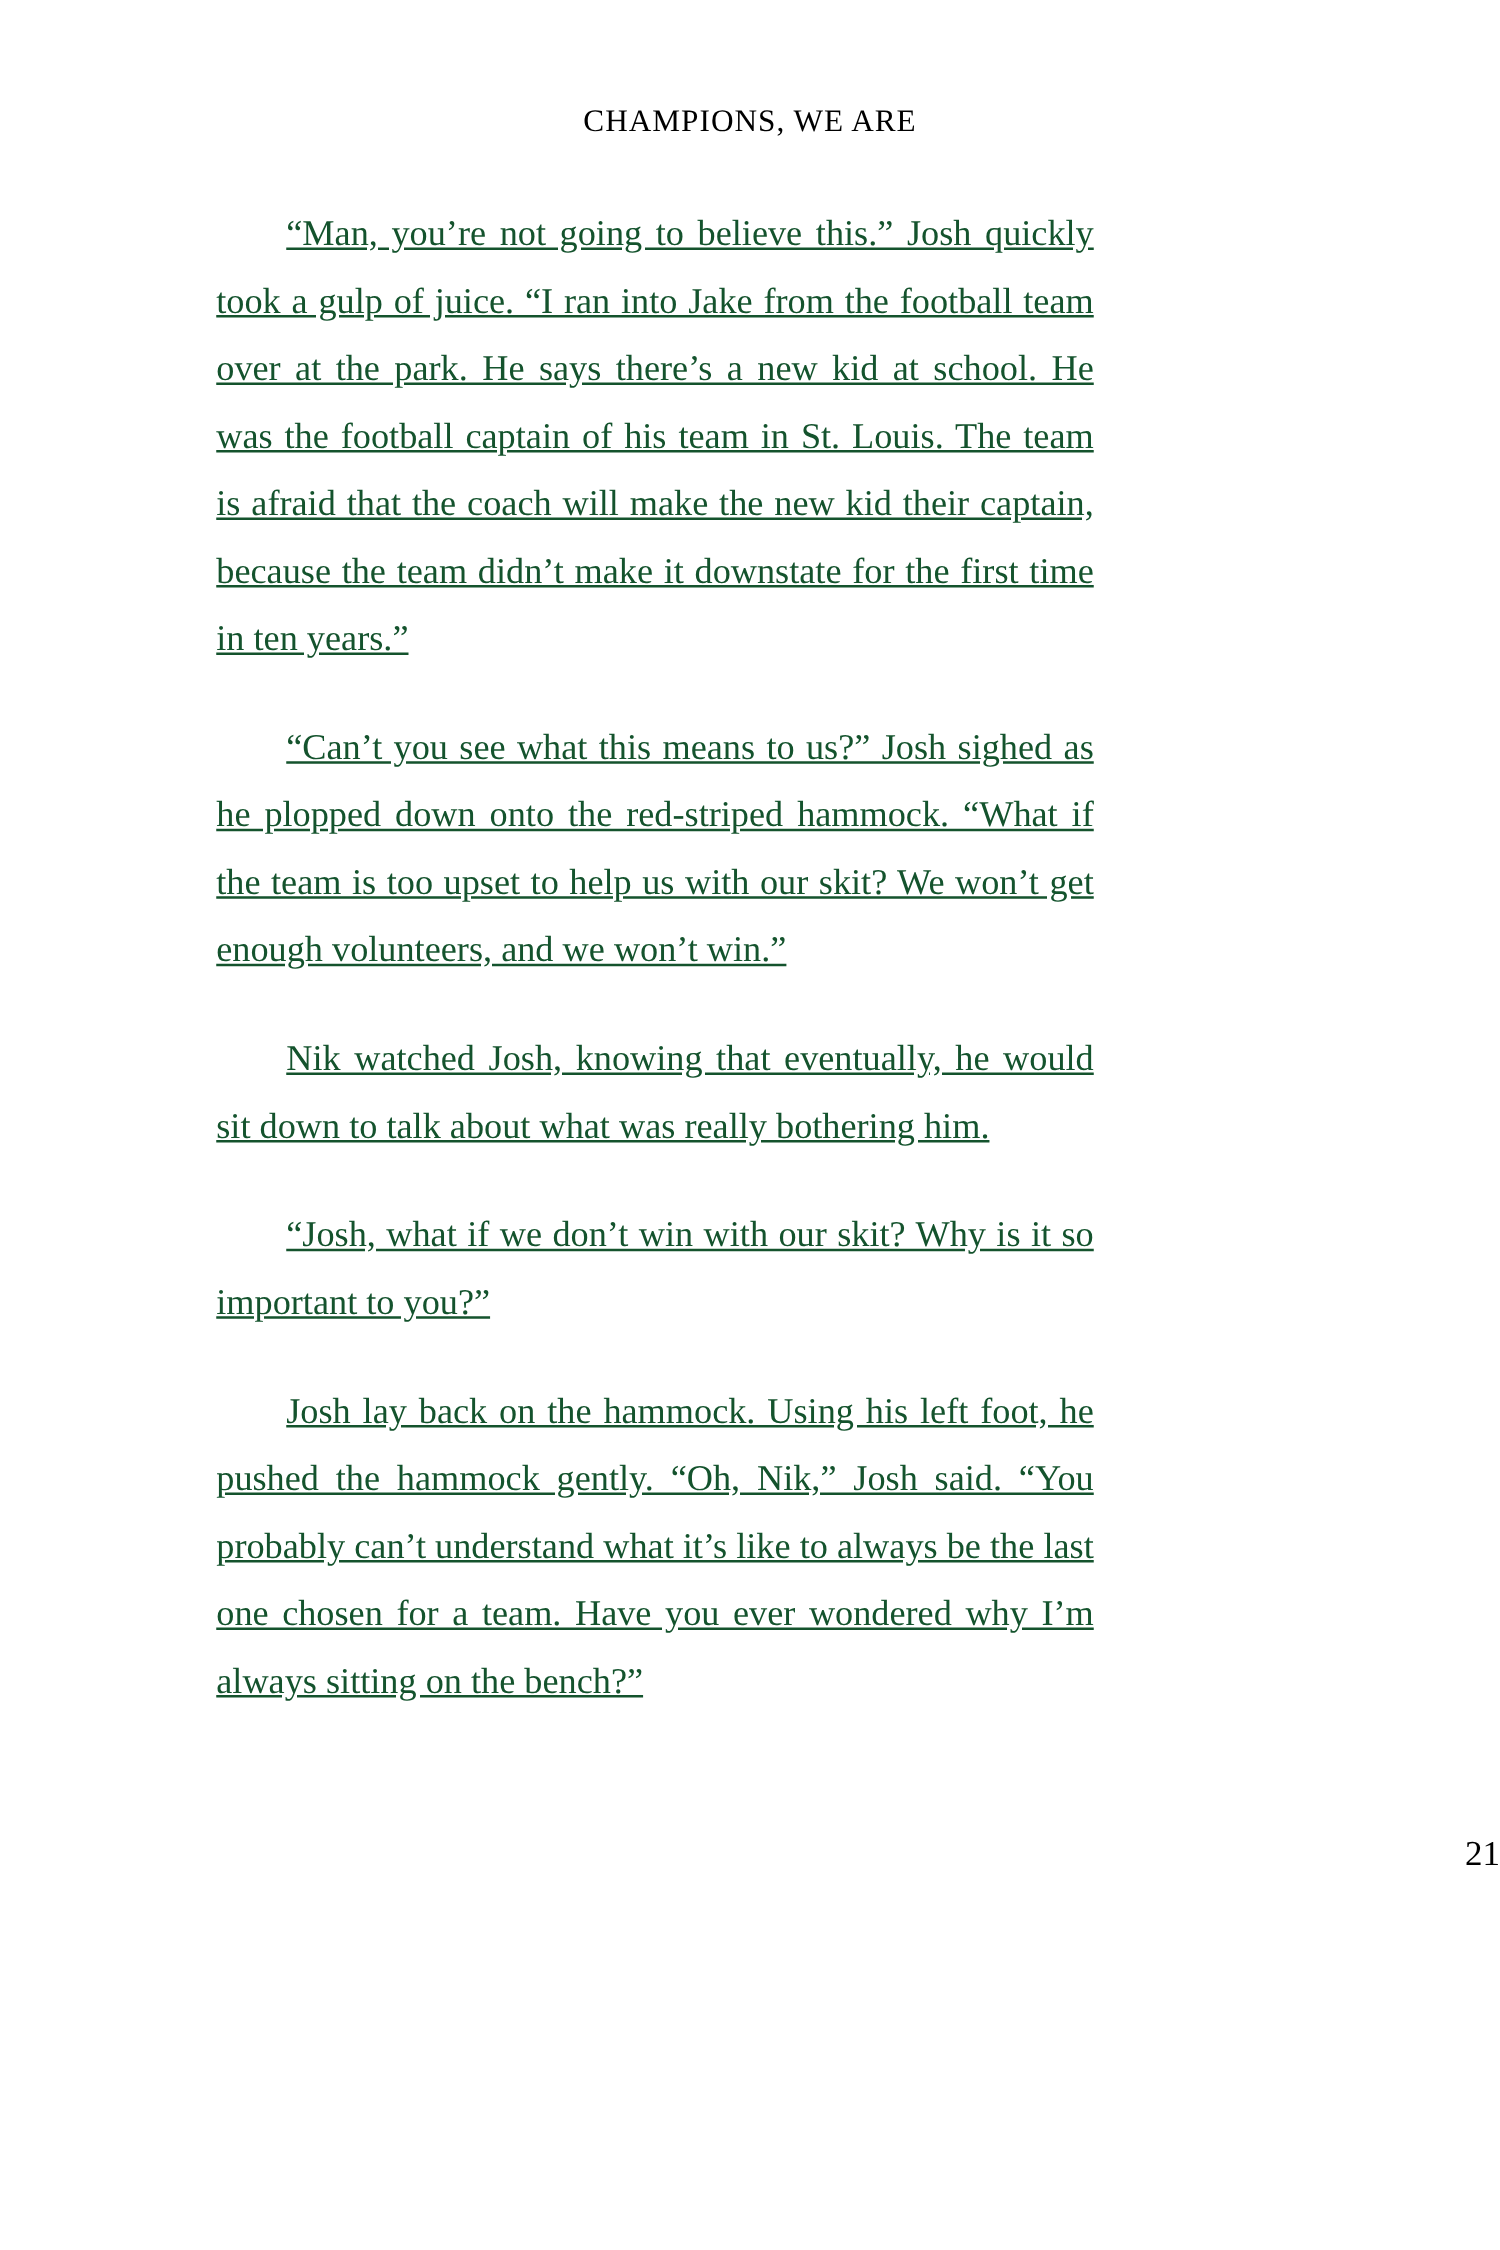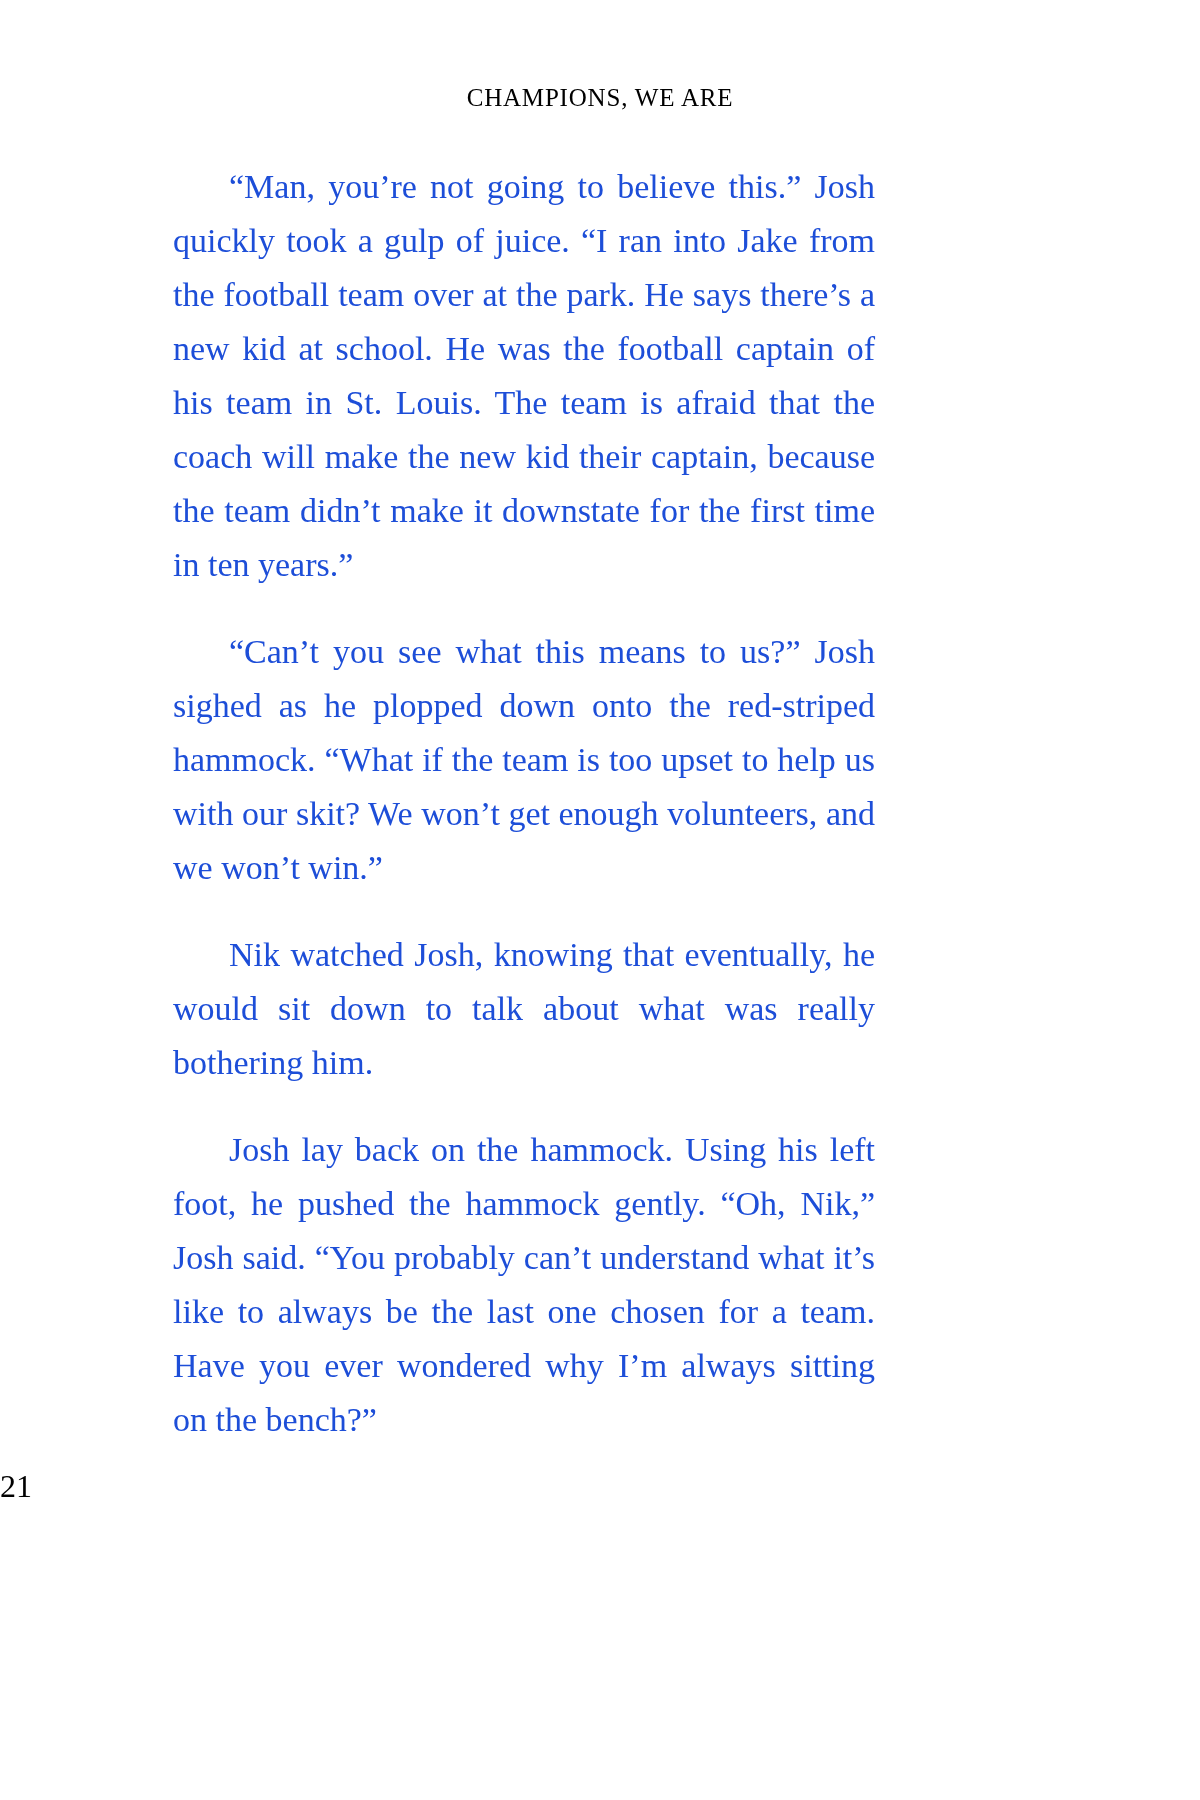--- a/index.html
+++ b/index.html
@@ -33,51 +33,53 @@
     font-family: "Liberation Serif", "DejaVu Serif", serif;
   }
   .body-block {
     position: absolute;
     top: 160px;
     left: 173px;
     width: 702px;
   }
   p.para {
     margin: 0 0 33px 0;
-    font-size: 34px;
+    font-size: 29px;
     line-height: 54px;
     text-align: justify;
     text-justify: inter-word;
     text-indent: 56px;
-    color: #1d4ed8;
+    color: #14532d;
     hyphens: none;
+    text-decoration: underline;
     -webkit-hyphens: none;
   }
   p.para:last-child {
     margin-bottom: 0;
   }
   .page-number {
     position: absolute;
     top: 1468px;
     left: 0;
     width: 1200px;
-    text-align: left;
-    font-size: 32px;
+    text-align: right;
+    font-size: 28px;
     color: #000;
   }
 </style>
 </head>
 <body>
 
 <div class="page">
 
   <div class="running-header">CHAMPIONS, WE ARE</div>
 
   <div class="body-block">
     <p class="para">“Man, you’re not going to believe this.” Josh quickly took a gulp of juice. “I ran into Jake from the football team over at the park. He says there’s a new kid at school. He was the football captain of his team in St. Louis. The team is afraid that the coach will make the new kid their captain, because the team didn’t make it downstate for the first time in ten years.”</p>
     <p class="para">“Can’t you see what this means to us?” Josh sighed as he plopped down onto the red-striped hammock. “What if the team is too upset to help us with our skit? We won’t get enough volunteers, and we won’t win.”</p>
     <p class="para">Nik watched Josh, knowing that eventually, he would sit down to talk about what was really bothering him.</p>
+    <p class="para">“Josh, what if we don’t win with our skit? Why is it so important to you?”</p>
     <p class="para">Josh lay back on the hammock. Using his left foot, he pushed the hammock gently. “Oh, Nik,” Josh said. “You probably can’t understand what it’s like to always be the last one chosen for a team. Have you ever wondered why I’m always sitting on the bench?”</p>
   </div>
 
   <div class="page-number">21</div>
 
 </div>
 
 </body></html>

